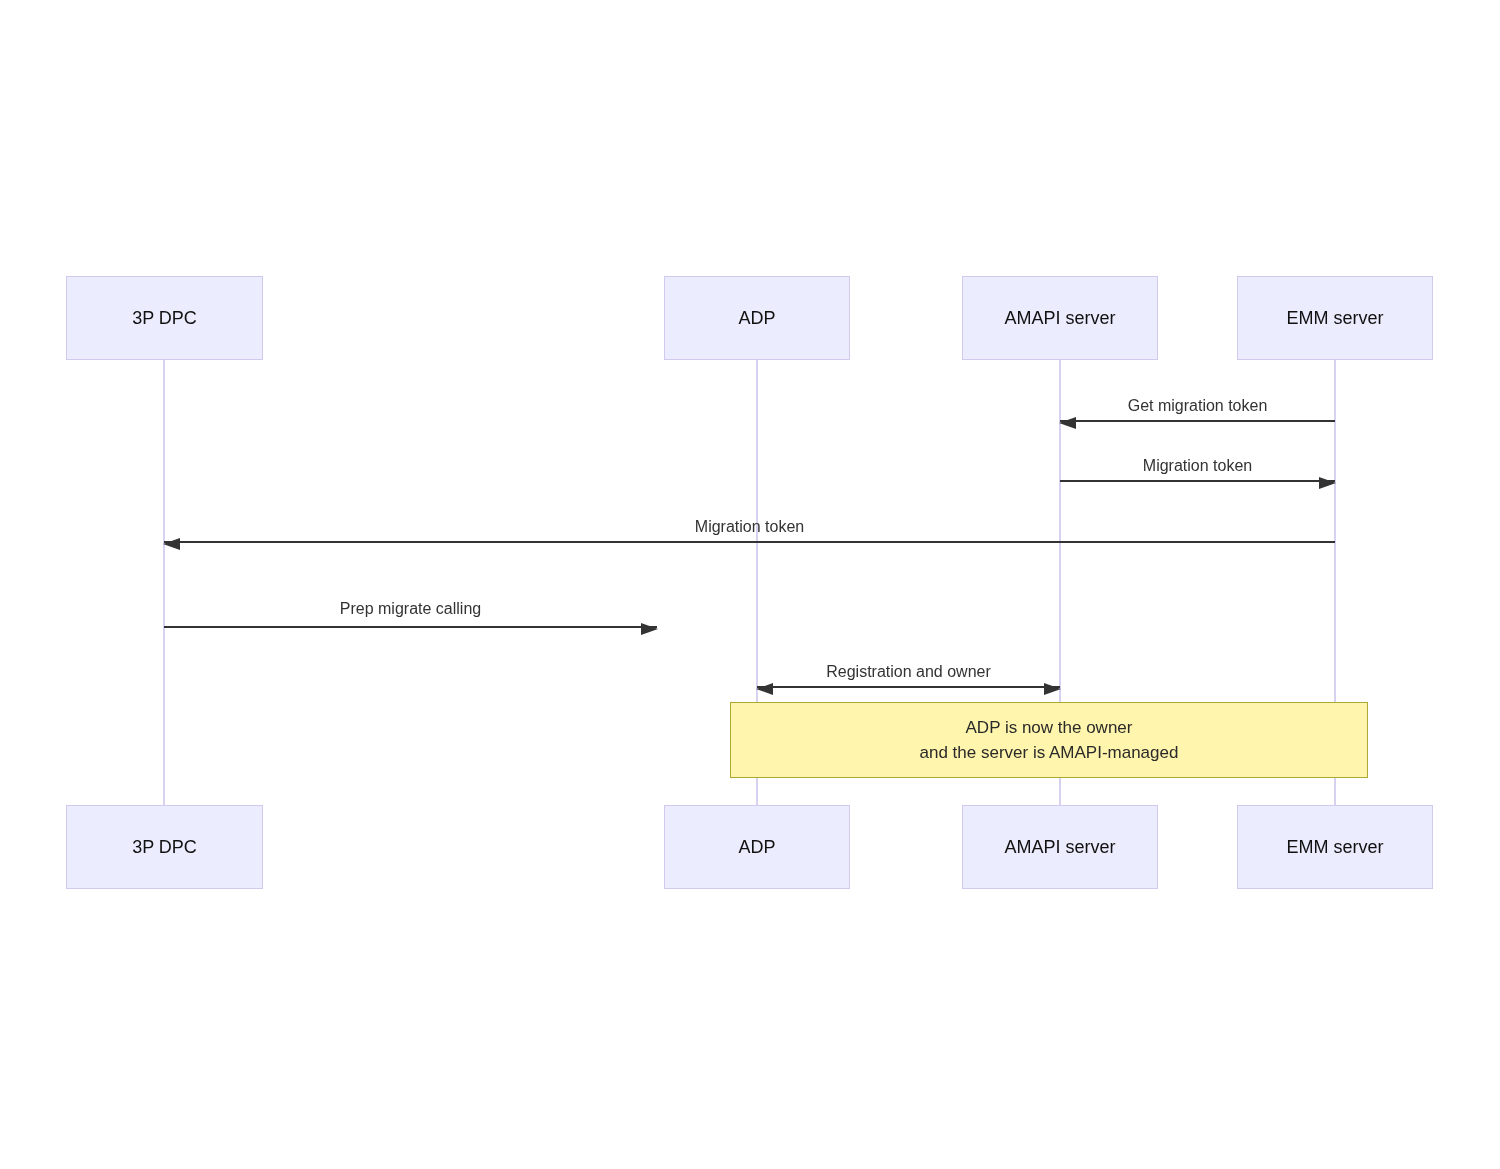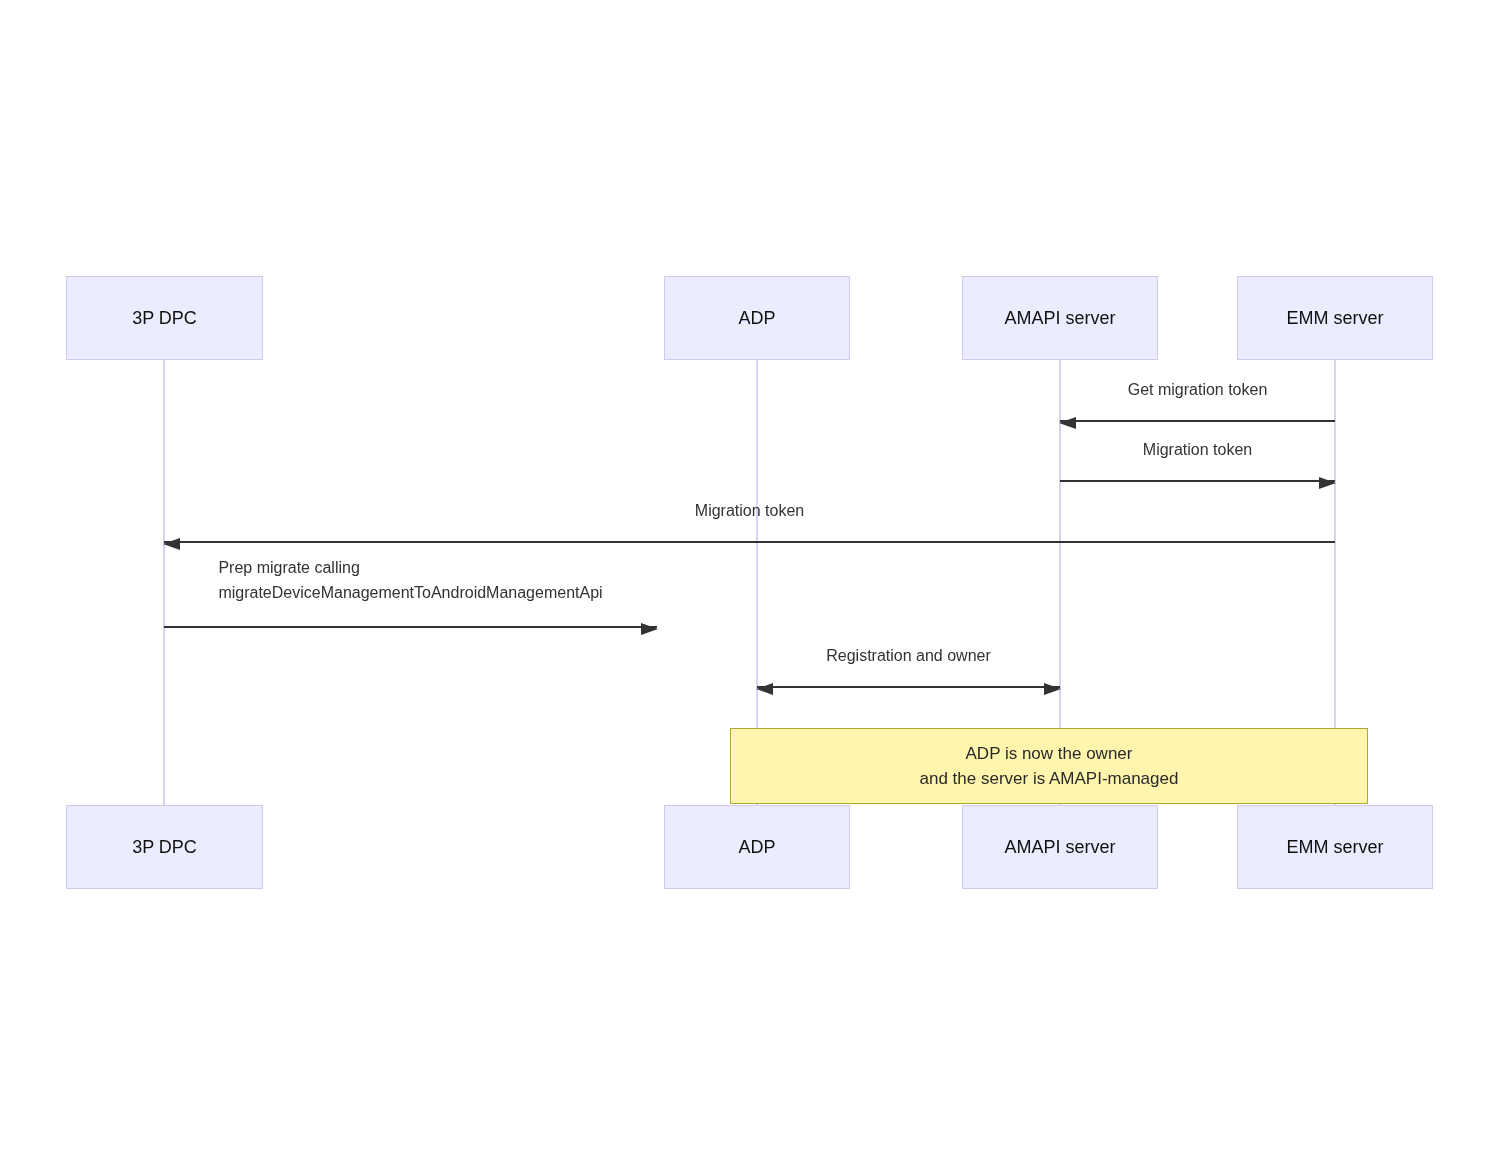--- a/index.html
+++ b/index.html
@@ -38,24 +38,25 @@
     color: var(--actor-text, #111111);
     white-space: nowrap;
   }
   .msg {
     position: absolute;
     color: var(--message-text, #333333);
     font-size: 16px;
   }
   .msg-label {
     position: absolute;
-    bottom: 23px;
+    bottom: 7px;
     left: 50%;
     transform: translateX(-50%);
     white-space: nowrap;
+    text-align: center;
   }
   .msg-label.two-line { line-height: 25px; }
   .msg-line {
     position: absolute;
     left: 0;
     right: 0;
     bottom: 0;
     height: 0;
     border-top: 2px solid var(--message, #333333);
   }
@@ -82,21 +83,20 @@
     background: var(--note-fill, #fff5ad);
     border: 1.5px solid var(--note-border, #aaaa33);
     display: flex;
     flex-direction: column;
     align-items: center;
     justify-content: center;
     text-align: center;
     font-size: 17px;
     line-height: 25px;
     color: var(--note-text, #2a2a2a);
-    margin-top: 26px;
   }
 </style>
 </head>
 <body>
 
 <div class="diagram">
 
   <div class="lifeline" style="left:163px"></div>
   <div class="lifeline" style="left:756px"></div>
   <div class="lifeline" style="left:1059px"></div>
@@ -132,21 +132,20 @@
   <div class="msg" style="left:164px; top:497px; width:1171px; height:46px">
     <div class="msg-label">Migration token</div>
     <div class="msg-line">
       <i class="head head-l"></i>
     </div>
   </div>
 
   <div class="msg" style="left:164px; top:558px; width:493px; height:70px">
     <div class="msg-label two-line">
       <div>Prep migrate calling</div>
-      <div>migrateDeviceManagementToAndroidManagementApi</div>
     </div>
     <div class="msg-line">
       <i class="head head-r"></i>
     </div>
   </div>
 
   <div class="msg" style="left:757px; top:642px; width:303px; height:46px">
     <div class="msg-label">Registration and owner</div>
     <div class="msg-line">
       <i class="head head-l"></i>

